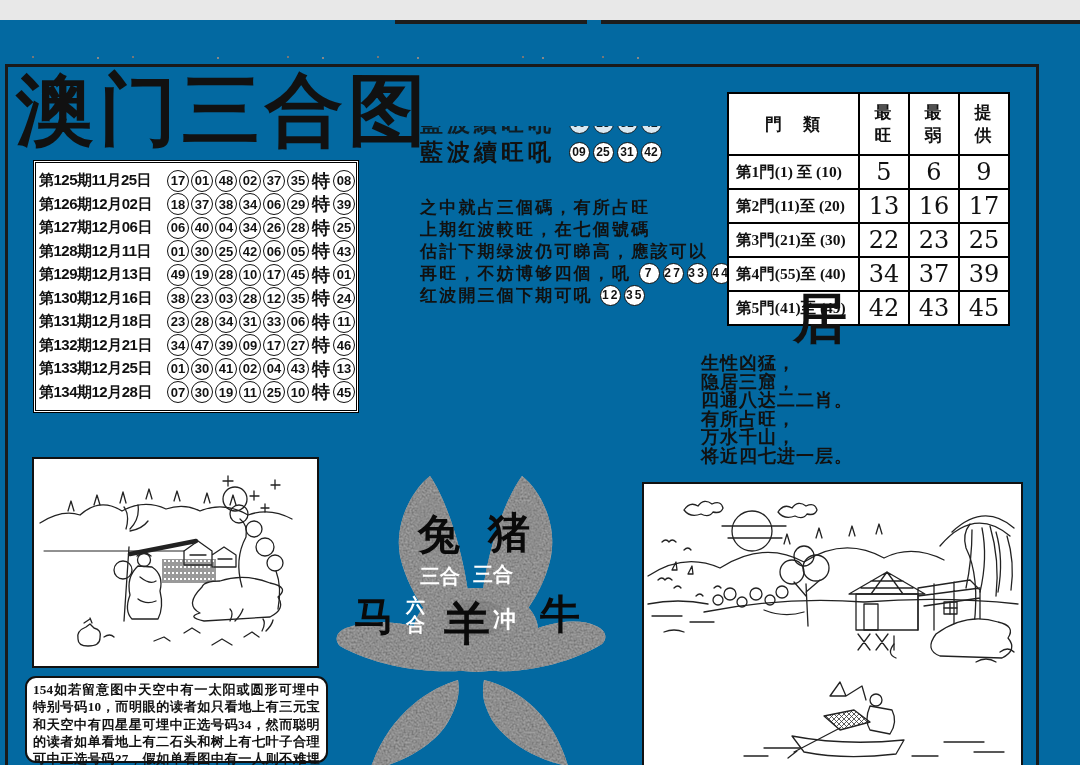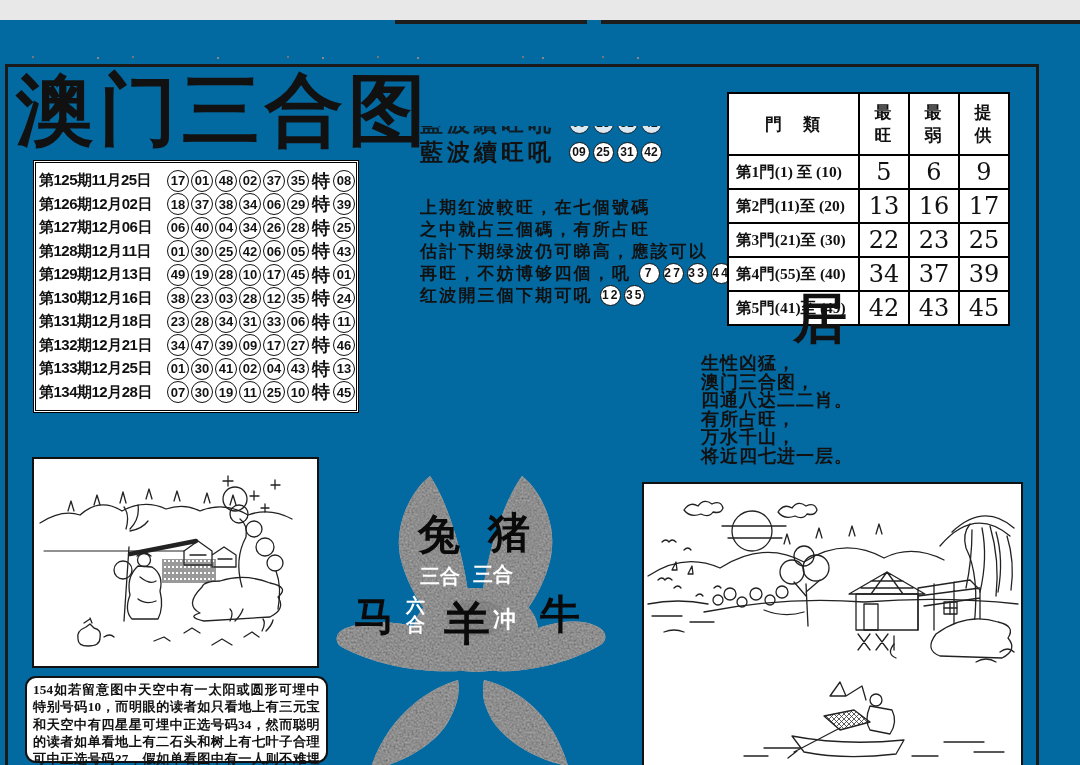--- a/index.html
+++ b/index.html
@@ -320,28 +320,28 @@
           <span class="circ s">25</span>
           <span class="circ s">31</span>
           <span class="circ s">42</span>
         </span>
     </div>
   </div>
 
   <div class="para">
 
       <div class="pline">
-        <span>上期红波較旺，在七個號碼</span>
+        <span>之中就占三個碼，有所占旺</span>
         <span class="pcircles">
           
         </span>
       </div>
 
       <div class="pline">
-        <span>之中就占三個碼，有所占旺</span>
+        <span>上期红波較旺，在七個號碼</span>
         <span class="pcircles">
           
         </span>
       </div>
 
       <div class="pline">
         <span>估計下期绿波仍可睇高，應該可以</span>
         <span class="pcircles">
           
         </span>
@@ -413,21 +413,21 @@
           <td class="g-num">43</td>
           <td class="g-num">45</td>
         </tr>
       </tbody>
   </table>
 
   <h2 class="riddle-title">居</h2>
   <div class="riddle">
 
   <div>生性凶猛，</div>
-      <div>澳门三合图，</div>
+      <div>隐居三窟，</div>
       <div>四通八达二二肖。</div>
       <div>有所占旺，</div>
       <div>万水千山，</div>
       <div>将近四七进一层。</div>
     </div>
 
   <div class="pic pic-left">
     <svg width="283" height="207" viewBox="0 0 283 207">
       <g stroke="#222" fill="none" stroke-width="1.3" stroke-linecap="round" stroke-linejoin="round">
         <g>

